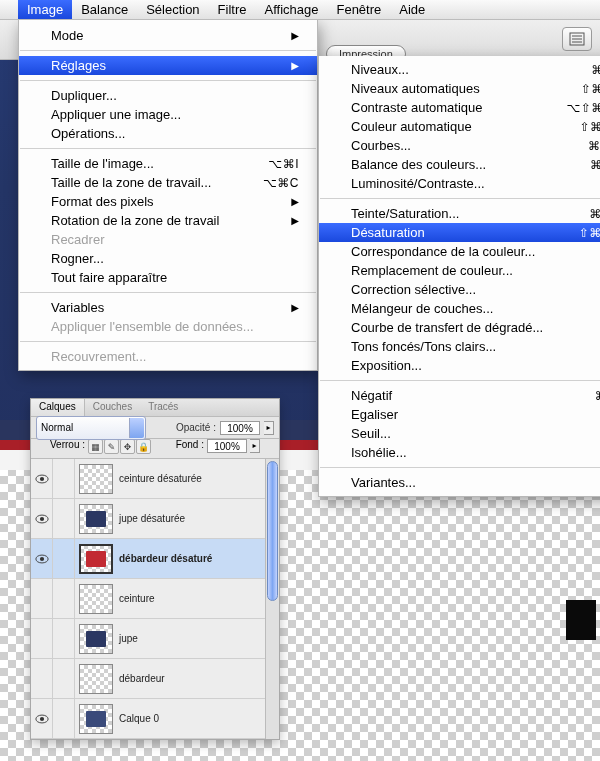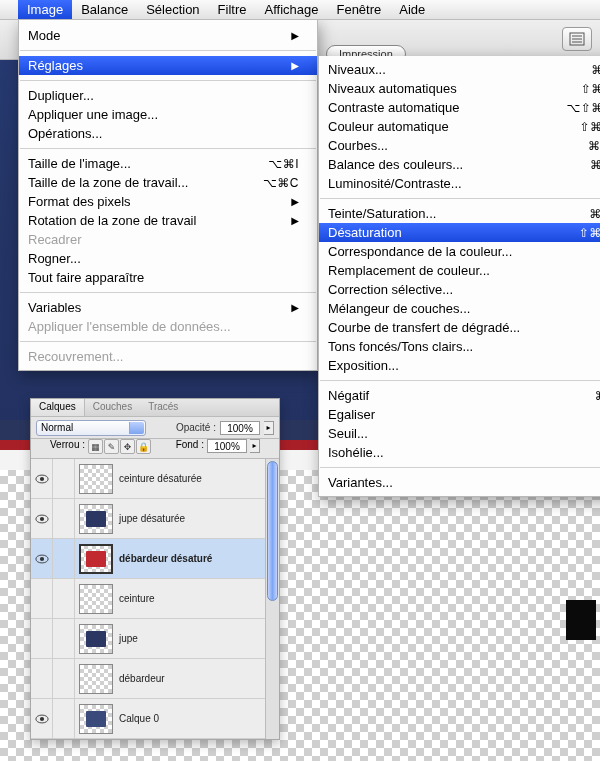--- a/index.html
+++ b/index.html
@@ -76,21 +76,21 @@
   .menu{
     position:absolute;background:var(--menu-bg);
     border:1px solid var(--menu-bd);border-top:none;
     box-shadow:2px 5px 14px rgba(0,0,0,.35);
     padding:4px 0;
     font-size:13px;
     z-index:50;
   }
   .menu-row{
     display:flex;justify-content:space-between;align-items:center;
-    height:19px;padding:0 18px 0 9px;cursor:default;white-space:nowrap;
+    height:19px;padding:0 18px 0 32px;cursor:default;white-space:nowrap;
   }
   .menu-row.hl{background:var(--hl-grad);color:#fff}
   .menu-row.disabled{color:var(--disabled)}
   .menu-row .shortcut{padding-left:22px;font-size:12px;letter-spacing:.5px}
   .menu-row .sub-arrow{padding-left:22px}
   .menu-sep{height:1px;margin:5px 1px;background:var(--sep)}
 
   #menu-image{left:18px;top:var(--menubar-h);width:300px;padding-top:6px}
   #menu-reglages{left:318px;top:56px;width:312px}
 
@@ -98,21 +98,21 @@
   .layers-panel{
     position:absolute;left:30px;top:398px;width:250px;
     background:#e9e9e9;border:1px solid var(--panel-bd);
     box-shadow:0 4px 10px rgba(0,0,0,.25);
     font-size:10px;z-index:30;
   }
   .lp-tabs{display:flex;height:18px;background:linear-gradient(#e8e8e8,#d4d4d4);border-bottom:1px solid #bbb}
   .lp-tab{padding:2px 8px;font-size:10px;color:#777}
   .lp-tab.active{color:#000;background:linear-gradient(#f0f0f0,#e0e0e0);border-right:1px solid #bbb}
   .lp-controls{display:flex;align-items:center;height:22px;padding:0 5px;gap:4px;border-bottom:1px solid #bbb;background:#e6e6e6}
-  .lp-select{flex:0 0 110px;height:16px;border:1px solid #9aa6c8;border-radius:3px;
+  .lp-select{flex:0 0 110px;height:24px;border:1px solid #9aa6c8;border-radius:3px;
     background:linear-gradient(#fefefe,#e8ecf6);display:flex;align-items:center;padding:0 4px;font-size:10px;position:relative}
   .lp-select::after{content:"";position:absolute;right:1px;top:1px;bottom:1px;width:14px;border-left:1px solid #9aa6c8;
     background:linear-gradient(#bcd0ff,#7da5f0);border-radius:0 2px 2px 0}
   .lp-controls .lbl{font-size:10px;color:#333}
   .lp-pct{width:40px;height:14px;border:1px solid #999;background:#fff;font-size:10px;text-align:center;line-height:13px}
   .lp-steparr{width:10px;height:14px;border:1px solid #999;border-left:none;background:#eee;display:flex;align-items:center;justify-content:center;font-size:8px;line-height:1}
   .lp-lockrow{display:flex;align-items:flex-start;height:20px;padding:0 19px;gap:3px;border-bottom:1px solid #bbb;background:#e6e6e6}
   .lp-lockrow .icons{display:flex;gap:1px}
   .lp-lockrow .ic{width:15px;height:15px;border:1px solid #aaa;border-radius:2px;background:#efefef;display:flex;align-items:center;justify-content:center;font-size:9px;color:#444}
   .lp-layers{max-height:320px;overflow:hidden;position:relative}

